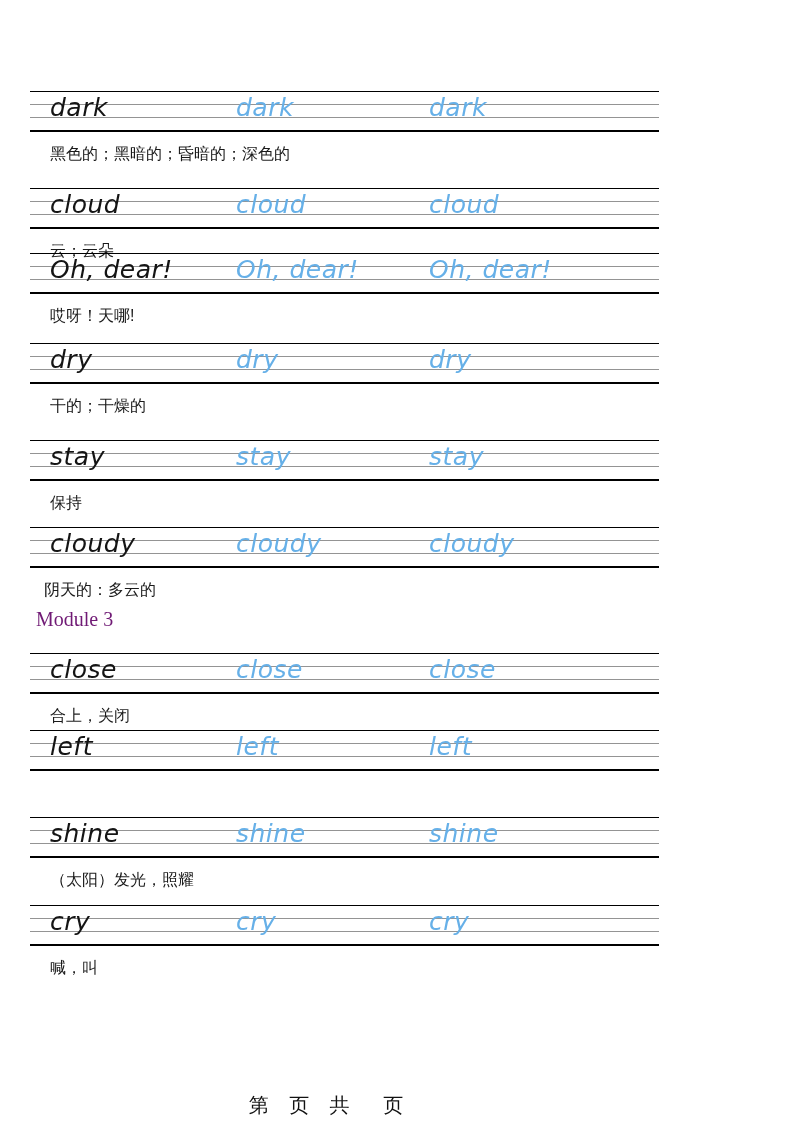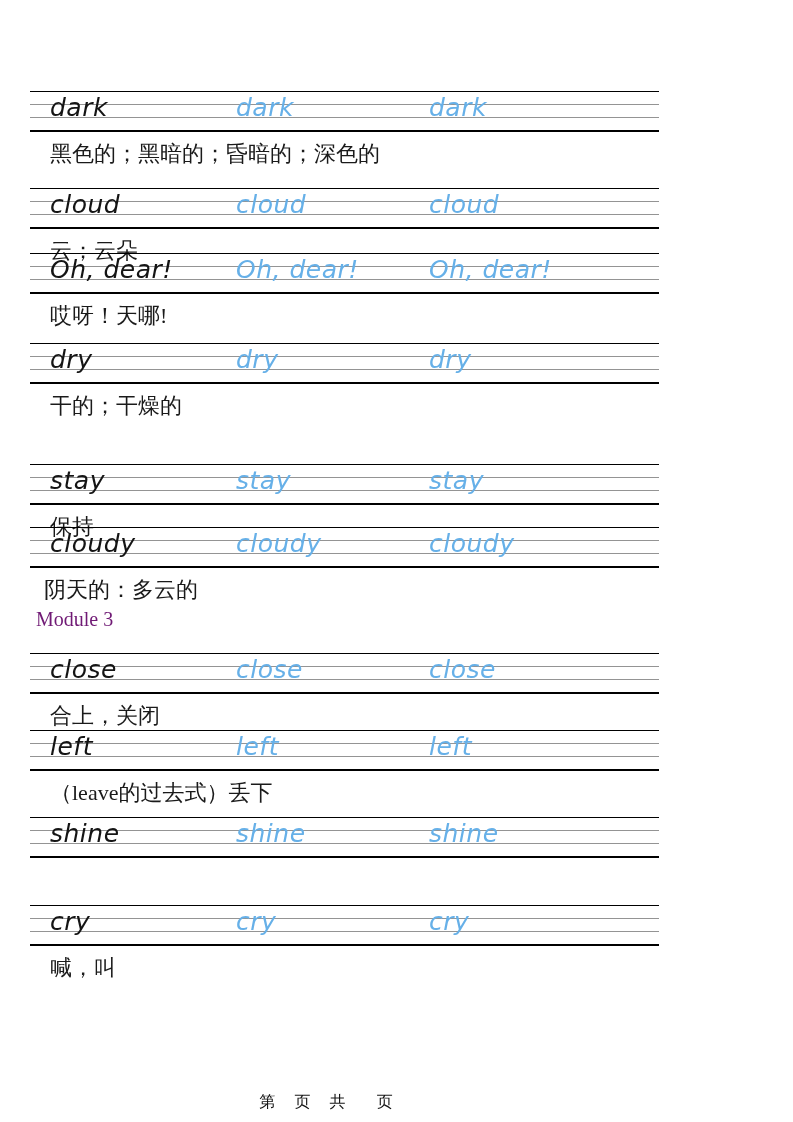--- a/index.html
+++ b/index.html
@@ -33,22 +33,22 @@
     letter-spacing: 0.5px;
   }
   .wb { left: 20px;  color: #141414; }
   .wt { color: #66b0e8; }
   .t1 { left: 206px; }
   .t2 { left: 399px; }
   .def {
     position: absolute;
     left: 20px;
     top: 50px;
-    font-family: Liberation Serif, serif;
-    font-size: 22px;
+    font-family: Liberation Sans, sans-serif;
+    font-size: 16px;
     line-height: 26px;
     color: #1a1a1a;
     white-space: nowrap;
   }
   
   .section-header {
     position: absolute;
     left: 36px;
     top: 607px;
     font-family: "Liberation Serif", serif;
@@ -57,21 +57,21 @@
     color: #701a75;
   }
   
   .footer {
     position: absolute;
     left: 0;
     top: 1092px;
     width: 100%;
     text-align: center;
     font-family: "DejaVu Sans", sans-serif;
-    font-size: 16px;
+    font-size: 20px;
     letter-spacing: 7px;
     color: #111111;
     white-space: pre;
   }
 </style>
 </head>
 <body>
 
 <div class="page">
 
@@ -112,21 +112,21 @@
     <div class="pline p1"></div>
     <div class="pline p2"></div>
     <div class="pline p3"></div>
     <div class="pline p4"></div>
     <span class="w wb">dry</span>
     <span class="w wt t1">dry</span>
     <span class="w wt t2">dry</span>
     <div class="def">干的；干燥的</div>
   </div>
 
-  <div class="entry" style="top:464px">
+  <div class="entry" style="top:440px">
     <div class="pline p1"></div>
     <div class="pline p2"></div>
     <div class="pline p3"></div>
     <div class="pline p4"></div>
     <span class="w wb">stay</span>
     <span class="w wt t1">stay</span>
     <span class="w wt t2">stay</span>
     <div class="def">保持</div>
   </div>
 
@@ -155,31 +155,31 @@
   </div>
 
   <div class="entry" style="top:730px">
     <div class="pline p1"></div>
     <div class="pline p2"></div>
     <div class="pline p3"></div>
     <div class="pline p4"></div>
     <span class="w wb">left</span>
     <span class="w wt t1">left</span>
     <span class="w wt t2">left</span>
-    <div class="def">（leave的过去式）丢下</div>
   </div>
 
   <div class="entry" style="top:817px">
     <div class="pline p1"></div>
     <div class="pline p2"></div>
     <div class="pline p3"></div>
     <div class="pline p4"></div>
     <span class="w wb">shine</span>
     <span class="w wt t1">shine</span>
     <span class="w wt t2">shine</span>
+    <div class="def">（太阳）发光，照耀</div>
   </div>
 
   <div class="entry" style="top:905px">
     <div class="pline p1"></div>
     <div class="pline p2"></div>
     <div class="pline p3"></div>
     <div class="pline p4"></div>
     <span class="w wb">cry</span>
     <span class="w wt t1">cry</span>
     <span class="w wt t2">cry</span>

